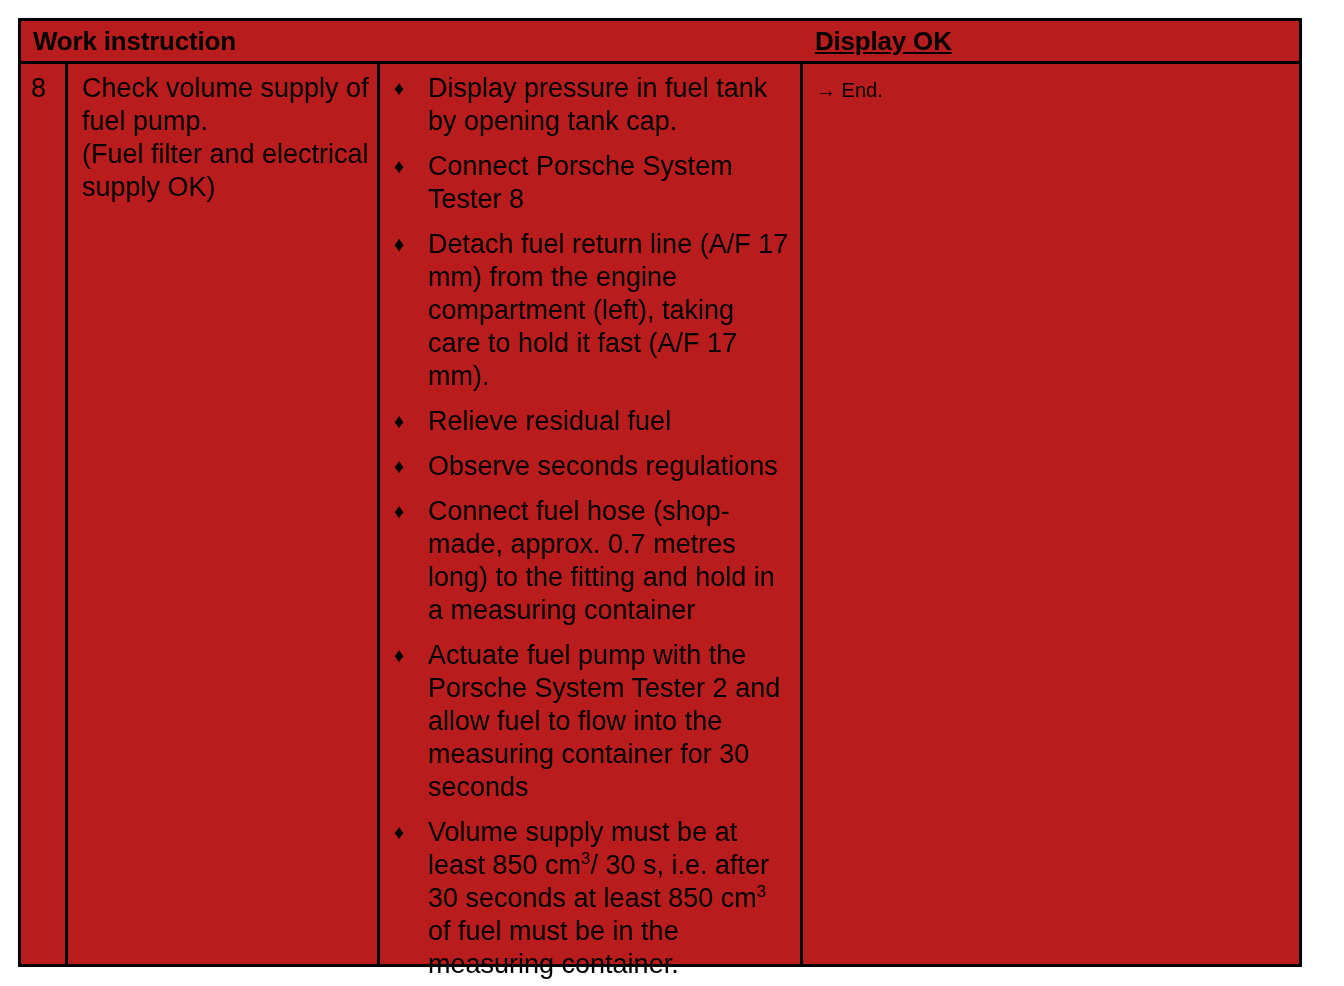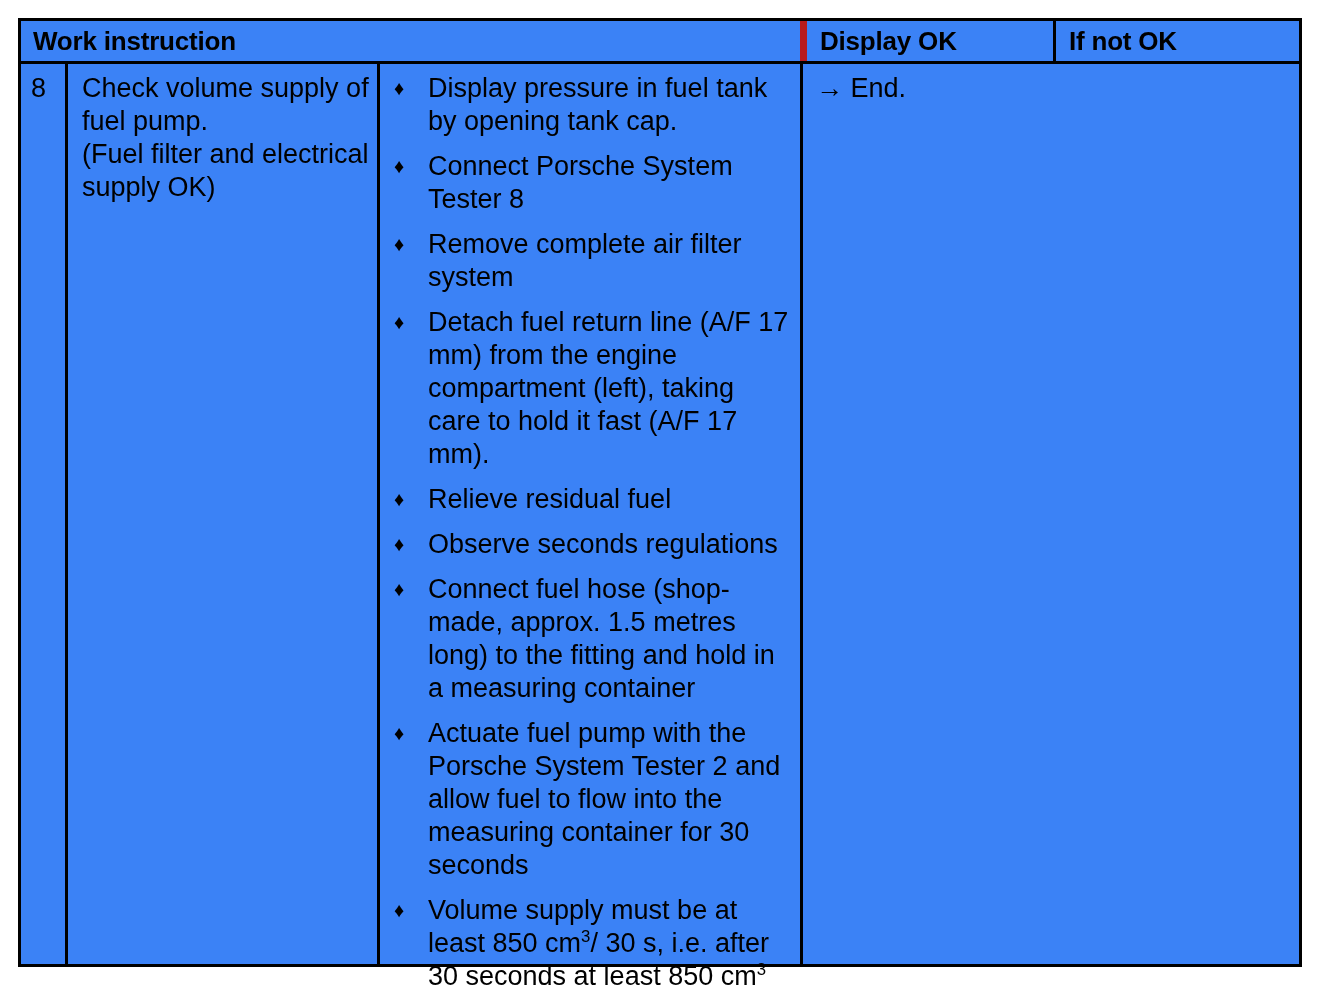--- a/index.html
+++ b/index.html
@@ -18,21 +18,21 @@
 
   
   .sheet {
     position: absolute;
     left: 18px;
     top: 18px;
     width: 1284px;      
     height: 949px;      
     box-sizing: border-box;
     border: 3px solid #000;
-    background: #3b82f6;
+    background: #b91c1c;
   }
 
   
   .thead {
     position: relative;
     height: 43px;
     border-bottom: 3px solid #000;
     box-sizing: border-box;
   }
   .th {
@@ -40,21 +40,21 @@
     top: 0;
     height: 100%;
     box-sizing: border-box;
     display: flex;
     align-items: center;
     font-size: 26px;
     font-weight: bold;
     letter-spacing: -0.2px;
   }
   .th-work      { left: 0px;   width: 779px; padding-left: 12px; }
-  .th-display   { left: 779px; width: 203px; padding-left: 13px; border-left: 7px solid #b91c1c; }
+  .th-display   { left: 779px; width: 203px; padding-left: 13px; border-left: 2px solid #b91c1c; text-decoration: underline; }
   .th-ifnot     { left: 1032px;width: 246px; padding-left: 13px; border-left: 3px solid #000; }
 
   
   .tbody {
     position: relative;
     height: 903px;
   }
   .vrule {
     position: absolute;
     top: 0;
@@ -98,54 +98,53 @@
     left: 4px;
     top: 0;
     font-size: 20px;
     line-height: 33px;
   }
   .step-text sup {
     font-size: 0.62em;
     vertical-align: super;
     line-height: 0;
   }
-  .arrow { font-size: 27px; }
+  .arrow { font-size: 20px; }
 </style>
 </head>
 <body>
 
 <div class="sheet">
 
   <div class="thead">
     <div class="th th-work">Work instruction</div>
     <div class="th th-display">Display OK</div>
-    <div class="th th-ifnot">If not OK</div>
   </div>
 
   <div class="tbody">
     <div class="vrule vrule-num"></div>
     <div class="vrule vrule-task"></div>
     <div class="vrule vrule-disp"></div>
 
     <div class="cell cell-num">8</div>
 
     <div class="cell cell-task">
       <span class="task-line">Check volume supply of fuel pump.
 (Fuel filter and electrical supply OK)</span>
     </div>
 
     <div class="cell cell-steps">
       <ul class="steps">
           <li><span class="bullet">♦</span><span class="step-text">Display pressure in fuel tank by opening tank cap.</span></li>
           <li><span class="bullet">♦</span><span class="step-text">Connect Porsche System Tester 8</span></li>
-          <li><span class="bullet">♦</span><span class="step-text">Remove complete air filter system</span></li>
+          <li><span class="bullet">♦</span></li>
           <li><span class="bullet">♦</span><span class="step-text">Detach fuel return line (A/F 17 mm) from the engine compartment (left), taking care to hold it fast (A/F 17 mm).</span></li>
           <li><span class="bullet">♦</span><span class="step-text">Relieve residual fuel</span></li>
           <li><span class="bullet">♦</span><span class="step-text">Observe seconds regulations</span></li>
-          <li><span class="bullet">♦</span><span class="step-text">Connect fuel hose (shop-made, approx. 1.5 metres long) to the fitting and hold in a measuring container</span></li>
+          <li><span class="bullet">♦</span><span class="step-text">Connect fuel hose (shop-made, approx. 0.7 metres long) to the fitting and hold in a measuring container</span></li>
           <li><span class="bullet">♦</span><span class="step-text">Actuate fuel pump with the Porsche System Tester 2 and allow fuel to flow into the measuring container for 30 seconds</span></li>
           <li><span class="bullet">♦</span><span class="step-text">Volume supply must be at least 850 cm<sup>3</sup>/ 30 s, i.e. after 30 seconds at least 850 cm<sup>3</sup> of fuel must be in the measuring container.</span></li>
         </ul>
     </div>
 
     <div class="cell cell-ok">
       <span class="arrow">→ End.</span>
     </div>
 
     <div class="cell cell-notok"></div>

